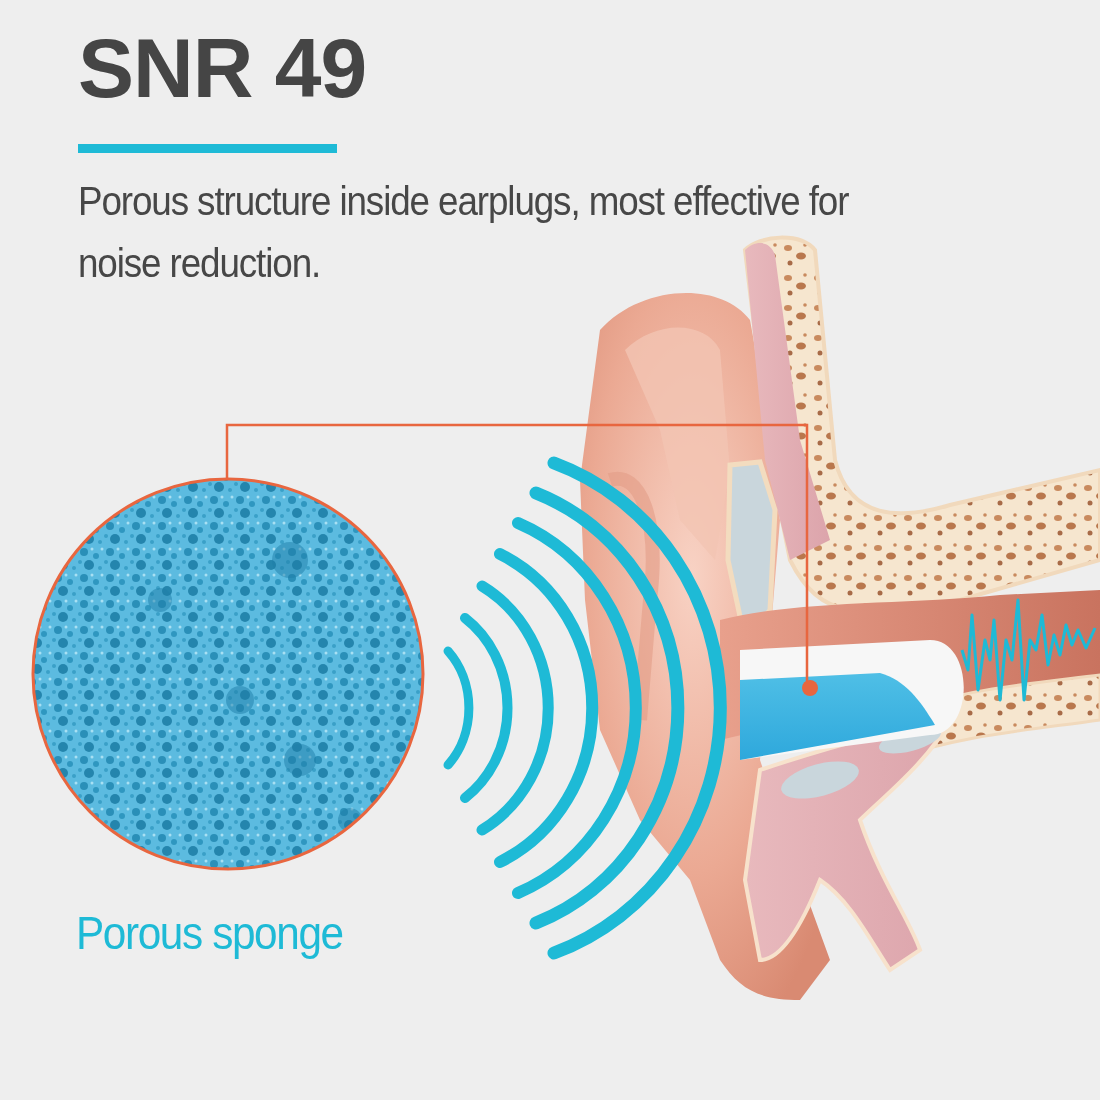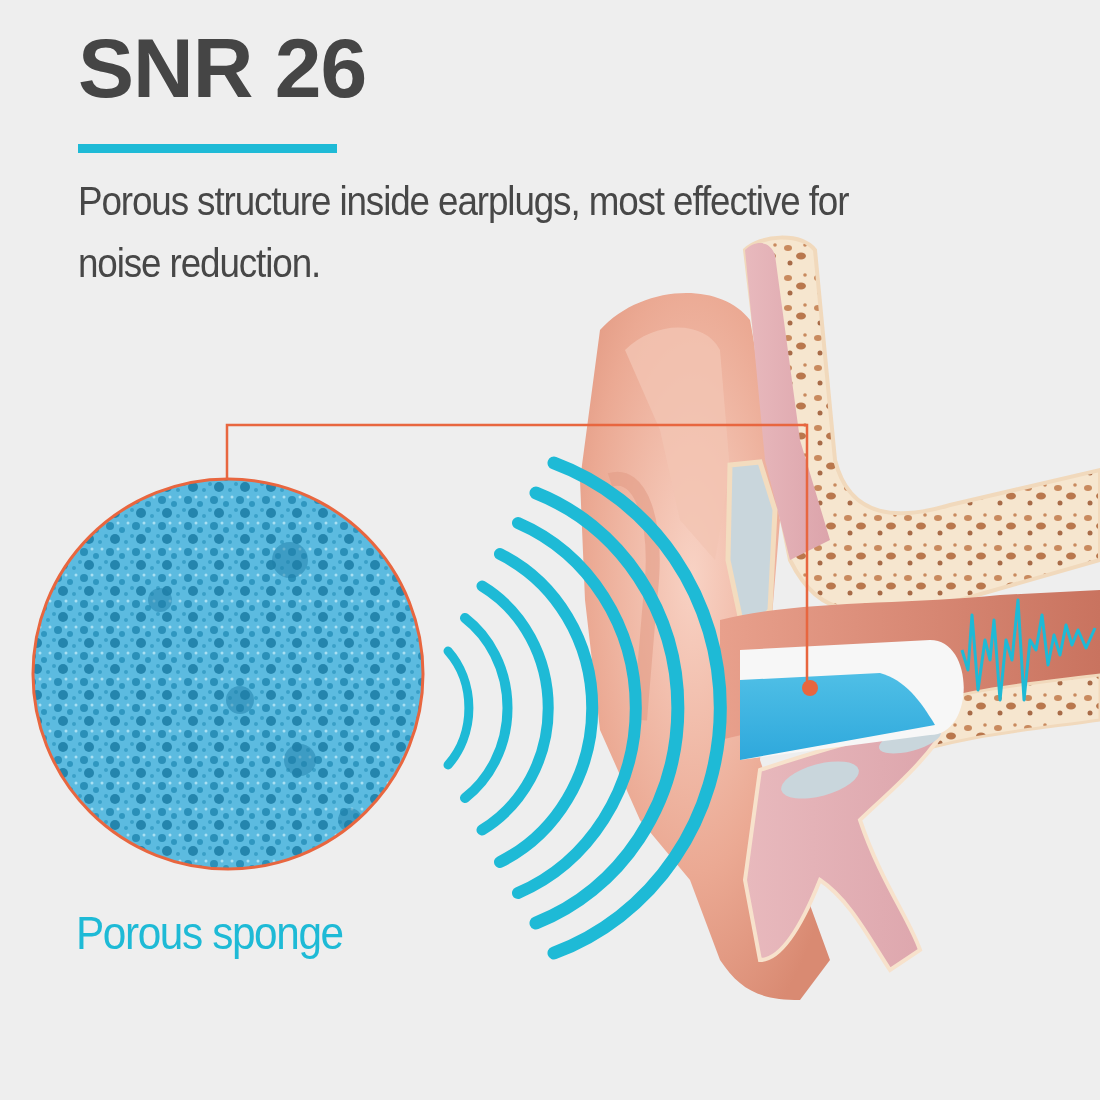--- a/index.html
+++ b/index.html
@@ -6,21 +6,21 @@
   body{width:1100px;height:1100px;background:#eeeeee;position:relative;overflow:hidden;font-family:"Liberation Sans","DejaVu Sans",sans-serif;}
   .title{position:absolute;left:78px;top:26px;font-size:84px;font-weight:bold;color:#454545;letter-spacing:-1px;line-height:1;}
   .title-underline{position:absolute;left:78px;top:144px;width:259px;height:9px;background:#1ebad6;}
   .desc{position:absolute;left:78px;top:170px;width:900px;font-size:40px;color:#474747;line-height:62px;letter-spacing:-1.2px;transform:scaleX(0.92);transform-origin:left top;}
   .sponge-label{position:absolute;left:76px;top:906px;font-size:46px;color:#1ebad6;letter-spacing:-1.5px;transform:scaleX(0.92);transform-origin:left top;}
   svg{position:absolute;left:0;top:0;}
 </style>
 </head>
 <body>
 
-<div class="title">SNR 26</div>
+<div class="title">SNR 49</div>
 <div class="title-underline"></div>
 <div class="desc">Porous structure inside earplugs, most effective for noise reduction.</div>
 
 <svg width="1100" height="1100" viewBox="0 0 1100 1100">
   <defs>
     <radialGradient id="earGrad" cx="45%" cy="40%" r="70%">
       <stop offset="0%" stop-color="#f8d2c4"></stop>
       <stop offset="60%" stop-color="#eba993"></stop>
       <stop offset="100%" stop-color="#d98a72"></stop>
     </radialGradient>

